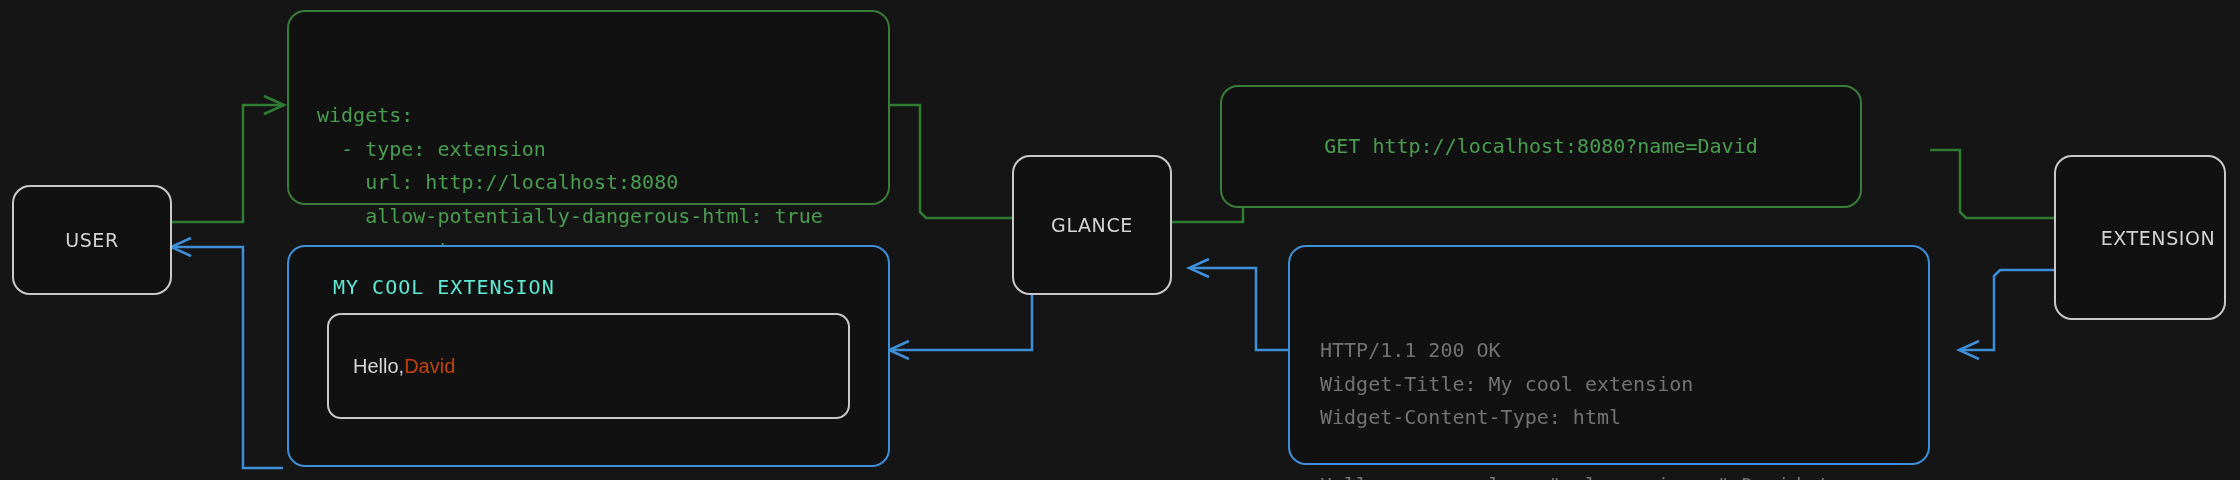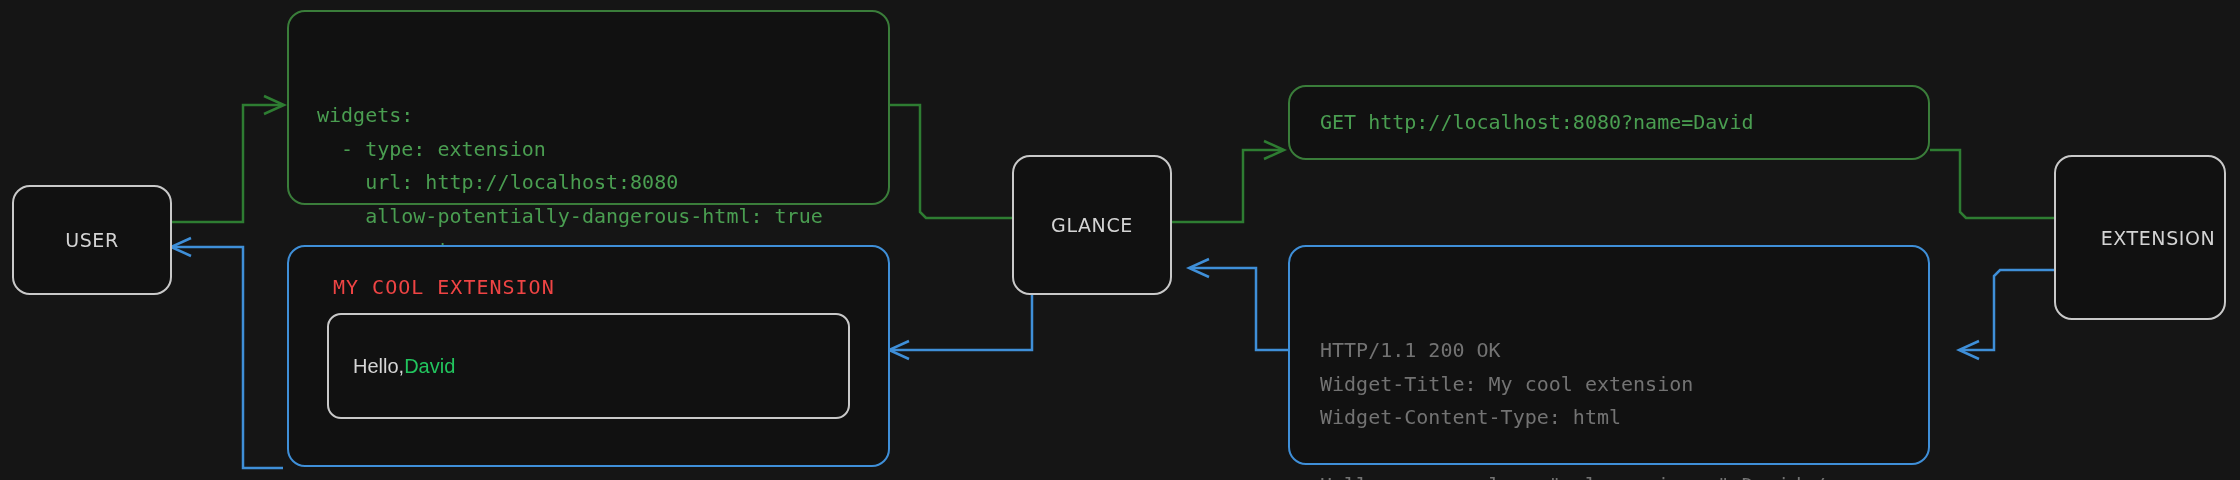--- a/index.html
+++ b/index.html
@@ -57,40 +57,40 @@
   
   .widgetbox {
     position: absolute;
     border-radius: 18px;
     border: 2px solid #3f8fd8;
     background: #111111;
     box-sizing: border-box;
     padding: 22px 34px;
   }
   .widget-title {
-    color: #ef4444;
+    color: #5eead4;
     font-family: "DejaVu Sans Mono", monospace;
     font-size: 20px;
     letter-spacing: 1px;
     margin: 6px 0 14px 10px;
   }
   .widget-card {
     border: 2px solid #c9c9c9;
     border-radius: 14px;
     padding: 26px 24px;
     min-height: 50px;
     display: flex;
     align-items: center;
     font-family: Liberation Sans, sans-serif;
     font-size: 20px;
     color: #d6d6d6;
     margin: 0 4px;
   }
   .accent {
-    color: #22c55e;
+    color: #c2410c;
   }
 
   
   #wires {
     position: absolute;
     left: 0;
     top: 0;
     width: 2240px;
     height: 480px;
     pointer-events: none;
@@ -154,21 +154,21 @@
 
   <div class="msgbox green" style="left:287px; top:10px; width:603px; height:195px;padding-left:28px;">
     <div>widgets:
   - type: extension
     url: http://localhost:8080
     allow-potentially-dangerous-html: true
     parameters:
       name: David</div>
   </div>
 
-  <div class="msgbox green" style="left:1288px; top:85px; width:642px; height:75px; display:flex; align-items:center;">
+  <div class="msgbox green" style="left:1220px; top:85px; width:642px; height:123px; display:flex; align-items:center;justify-content:center;">
     <div>GET http://localhost:8080?name=David</div>
   </div>
 
   <div class="msgbox blue" style="left:1288px; top:245px; width:642px; height:220px;">
     <div>HTTP/1.1 200 OK
 Widget-Title: My cool extension
 Widget-Content-Type: html
 
 Hello, &lt;span class="color-primary"&gt;David&lt;/span&gt;</div>
   </div>

